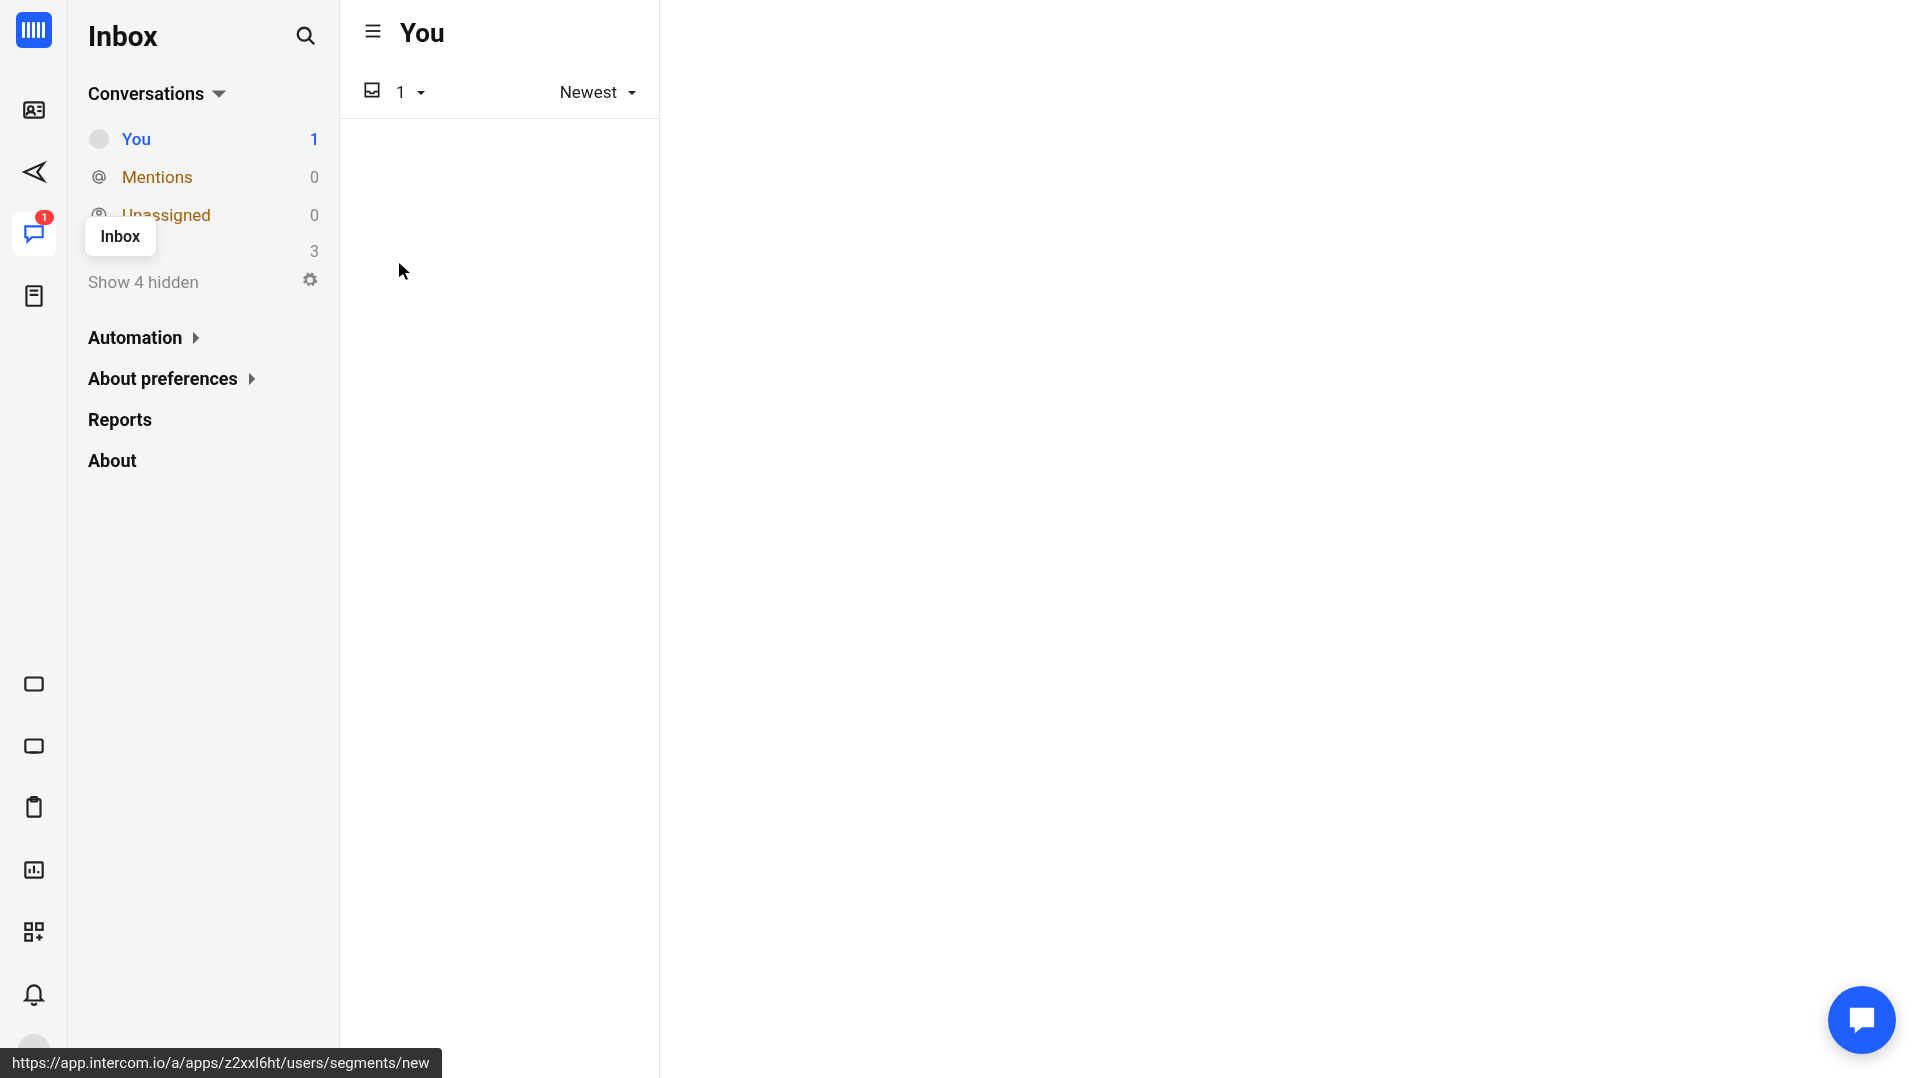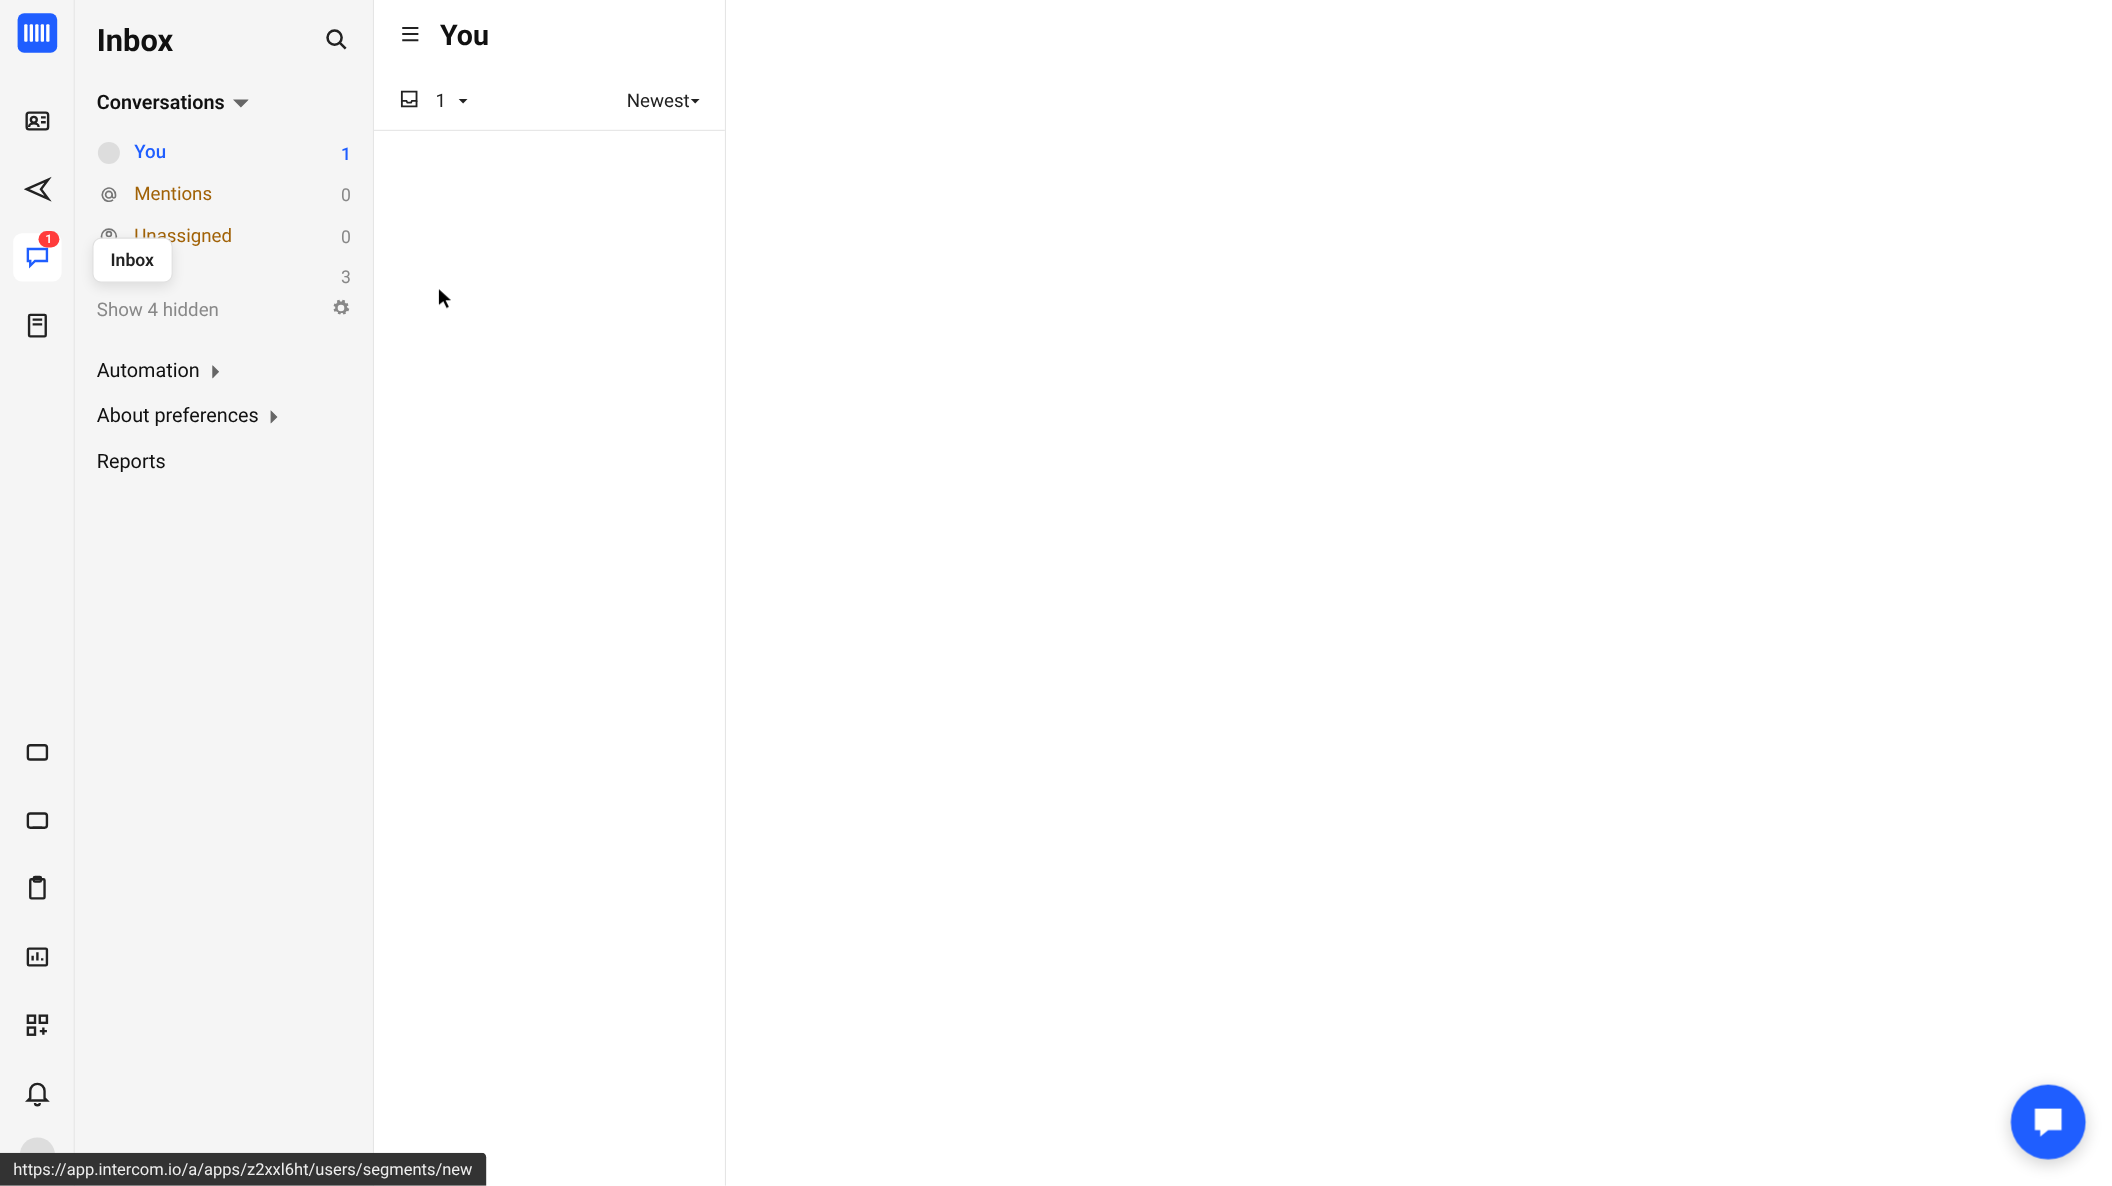--- a/index.html
+++ b/index.html
@@ -209,21 +209,21 @@
       width: 18px;
       height: 18px;
       fill: #888;
     }
     
     .menu-link {
       display: flex;
       align-items: center;
       gap: 8px;
       font-size: 18px;
-      font-weight: 400;
+      font-weight: 700;
       color: #111;
       padding: 10px 0;
       cursor: pointer;
     }
     .menu-link svg {
       width: 12px;
       height: 12px;
       stroke: #666;
       fill: #666;
     }
@@ -275,20 +275,21 @@
       display: flex;
       align-items: center;
       gap: 10px;
       font-size: 17px;
       color: #222;
       cursor: pointer;
     }
     .sort-filter {
       display: flex;
       align-items: center;
+      gap: 10px;
       font-size: 17px;
       color: #222;
       cursor: pointer;
     }
     .dropdown-caret svg {
       width: 10px;
       height: 10px;
       fill: #222;
     }
     
@@ -504,20 +505,23 @@
       </svg>
   </div>
   <div class="menu-link">
     <span>About preferences</span>
     <svg viewBox="0 0 10 10">
         <path d="M3 1l4 4-4 4z"></path>
       </svg>
   </div>
   <div class="menu-link">
     <span>Reports</span>
+  </div>
+  <div class="menu-link">
+    <span>About</span>
   </div>
 </div>
 
 <div class="main">
   <div class="main-header">
     <div class="hamburger">
       <svg viewBox="0 0 24 24" fill="none">
           <line x1="4" y1="6" x2="20" y2="6"></line>
           <line x1="4" y1="12" x2="20" y2="12"></line>
           <line x1="4" y1="18" x2="20" y2="18"></line>

